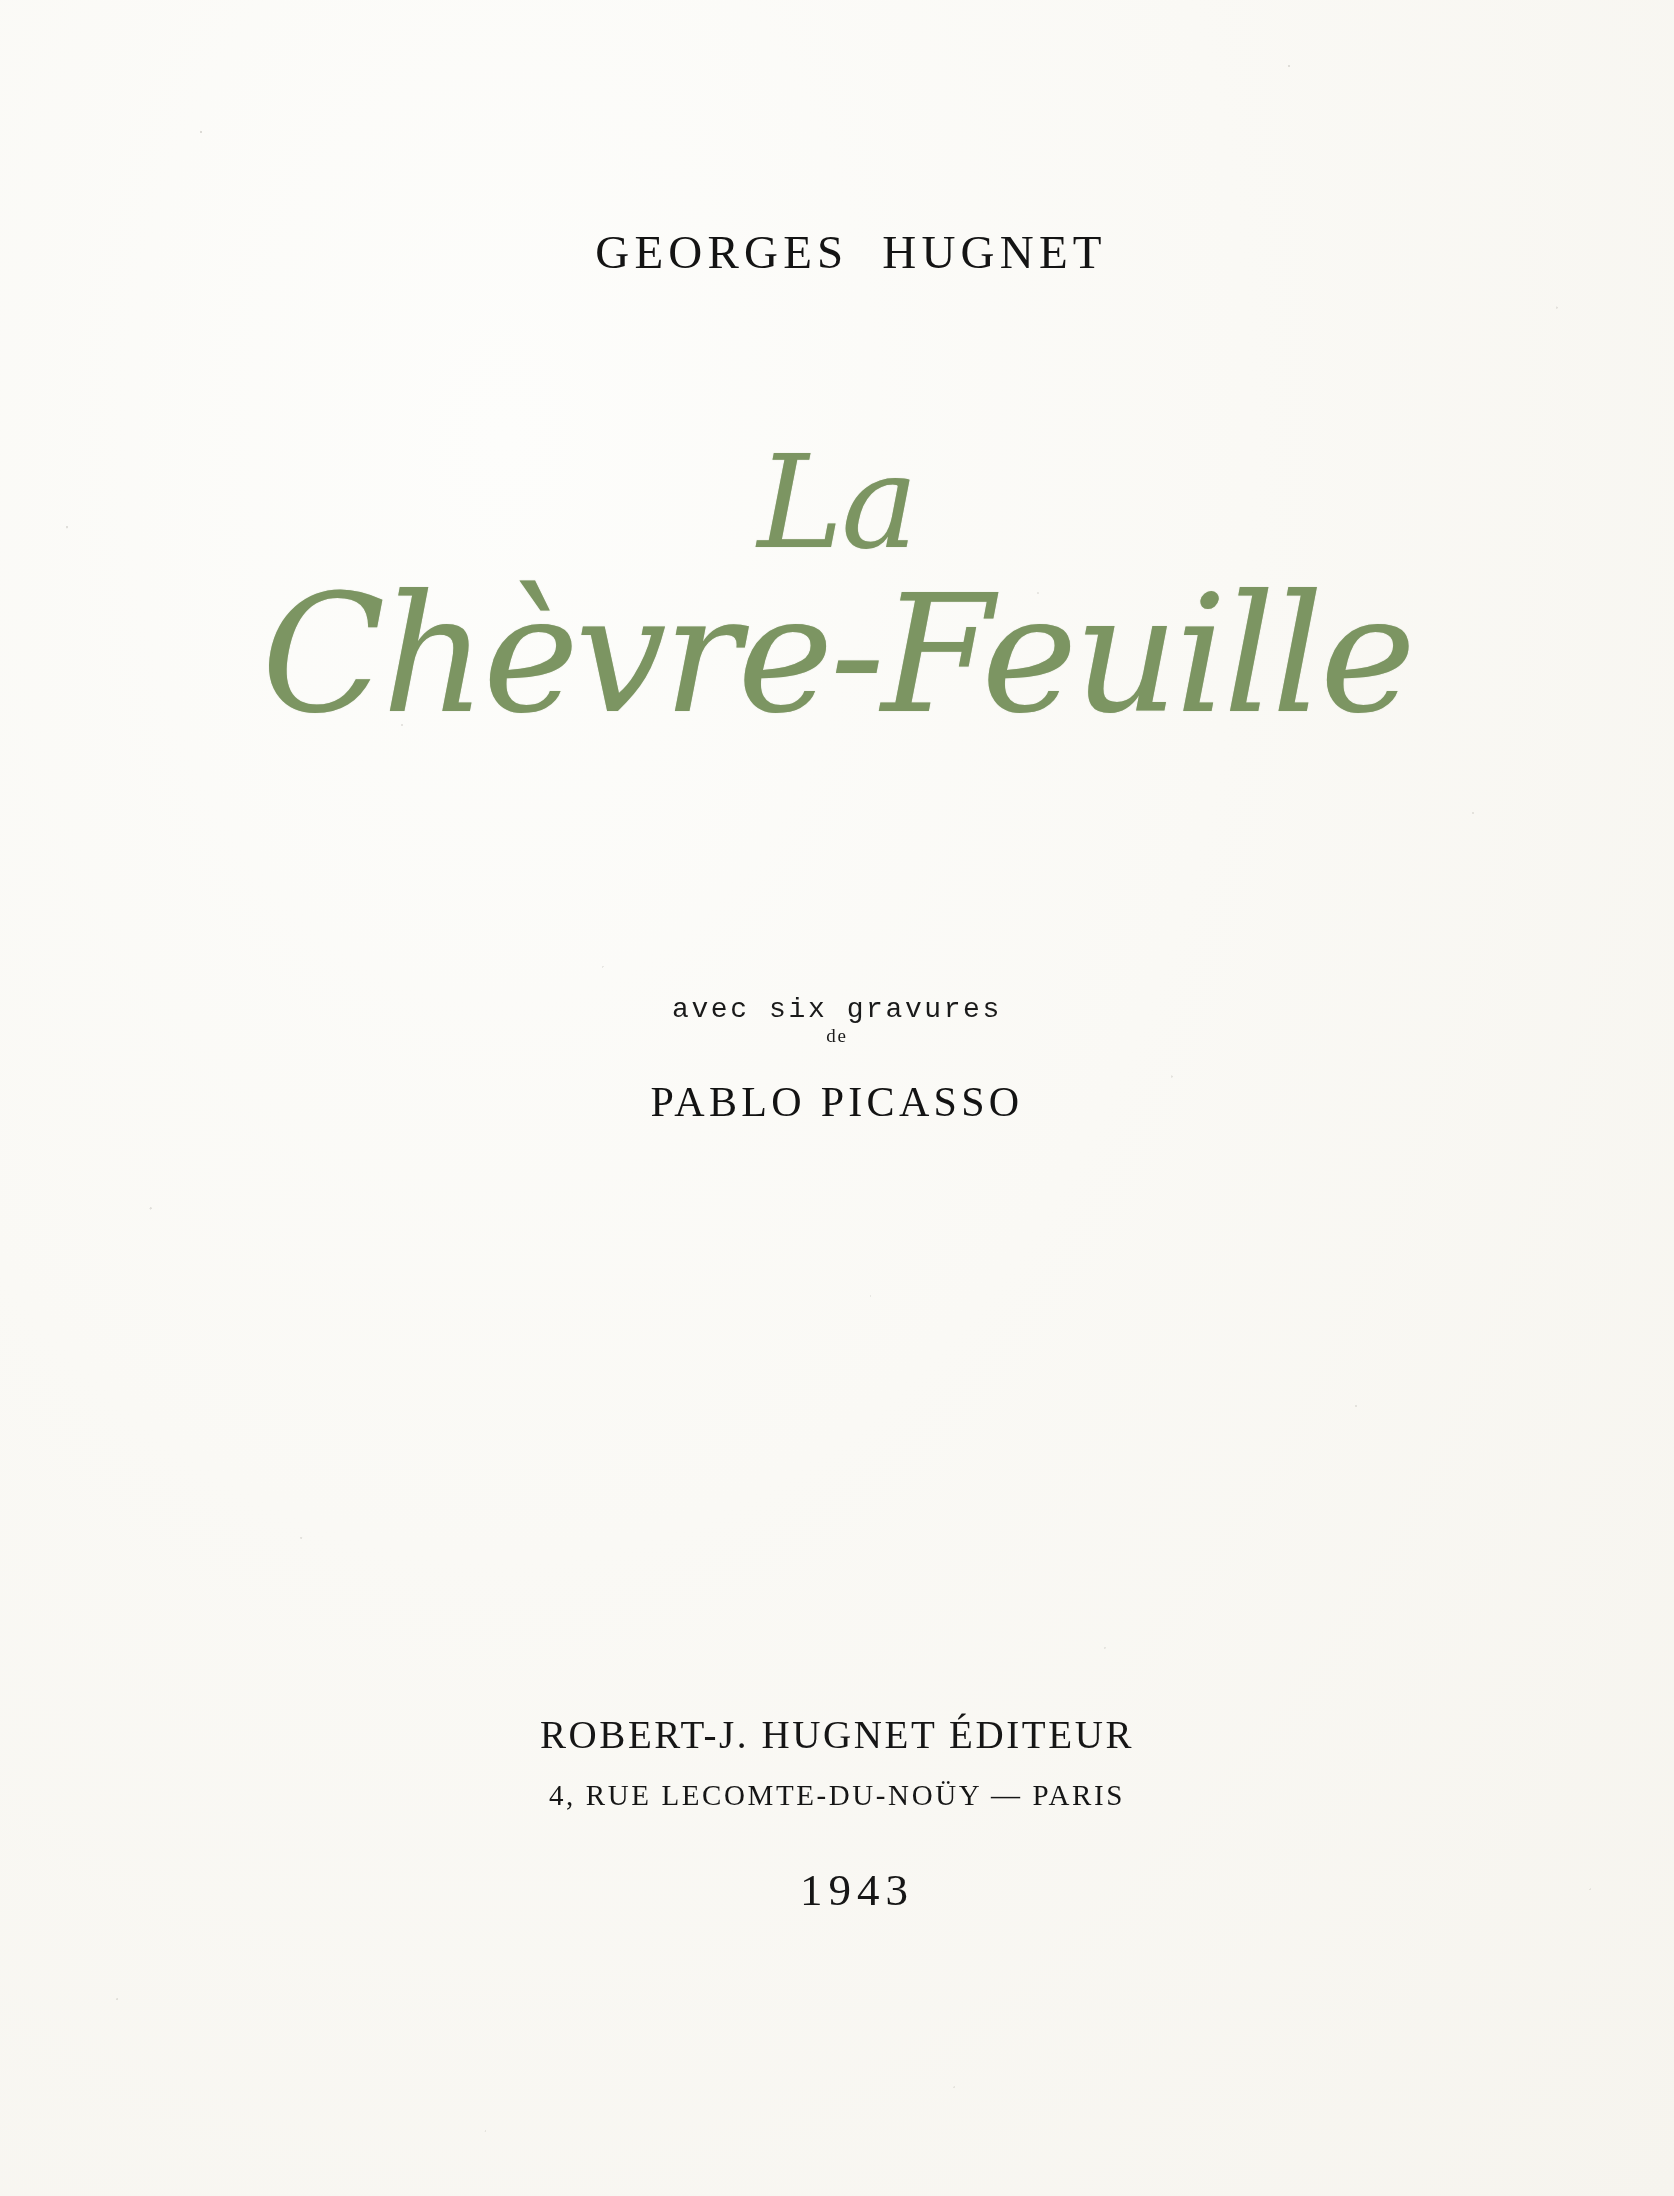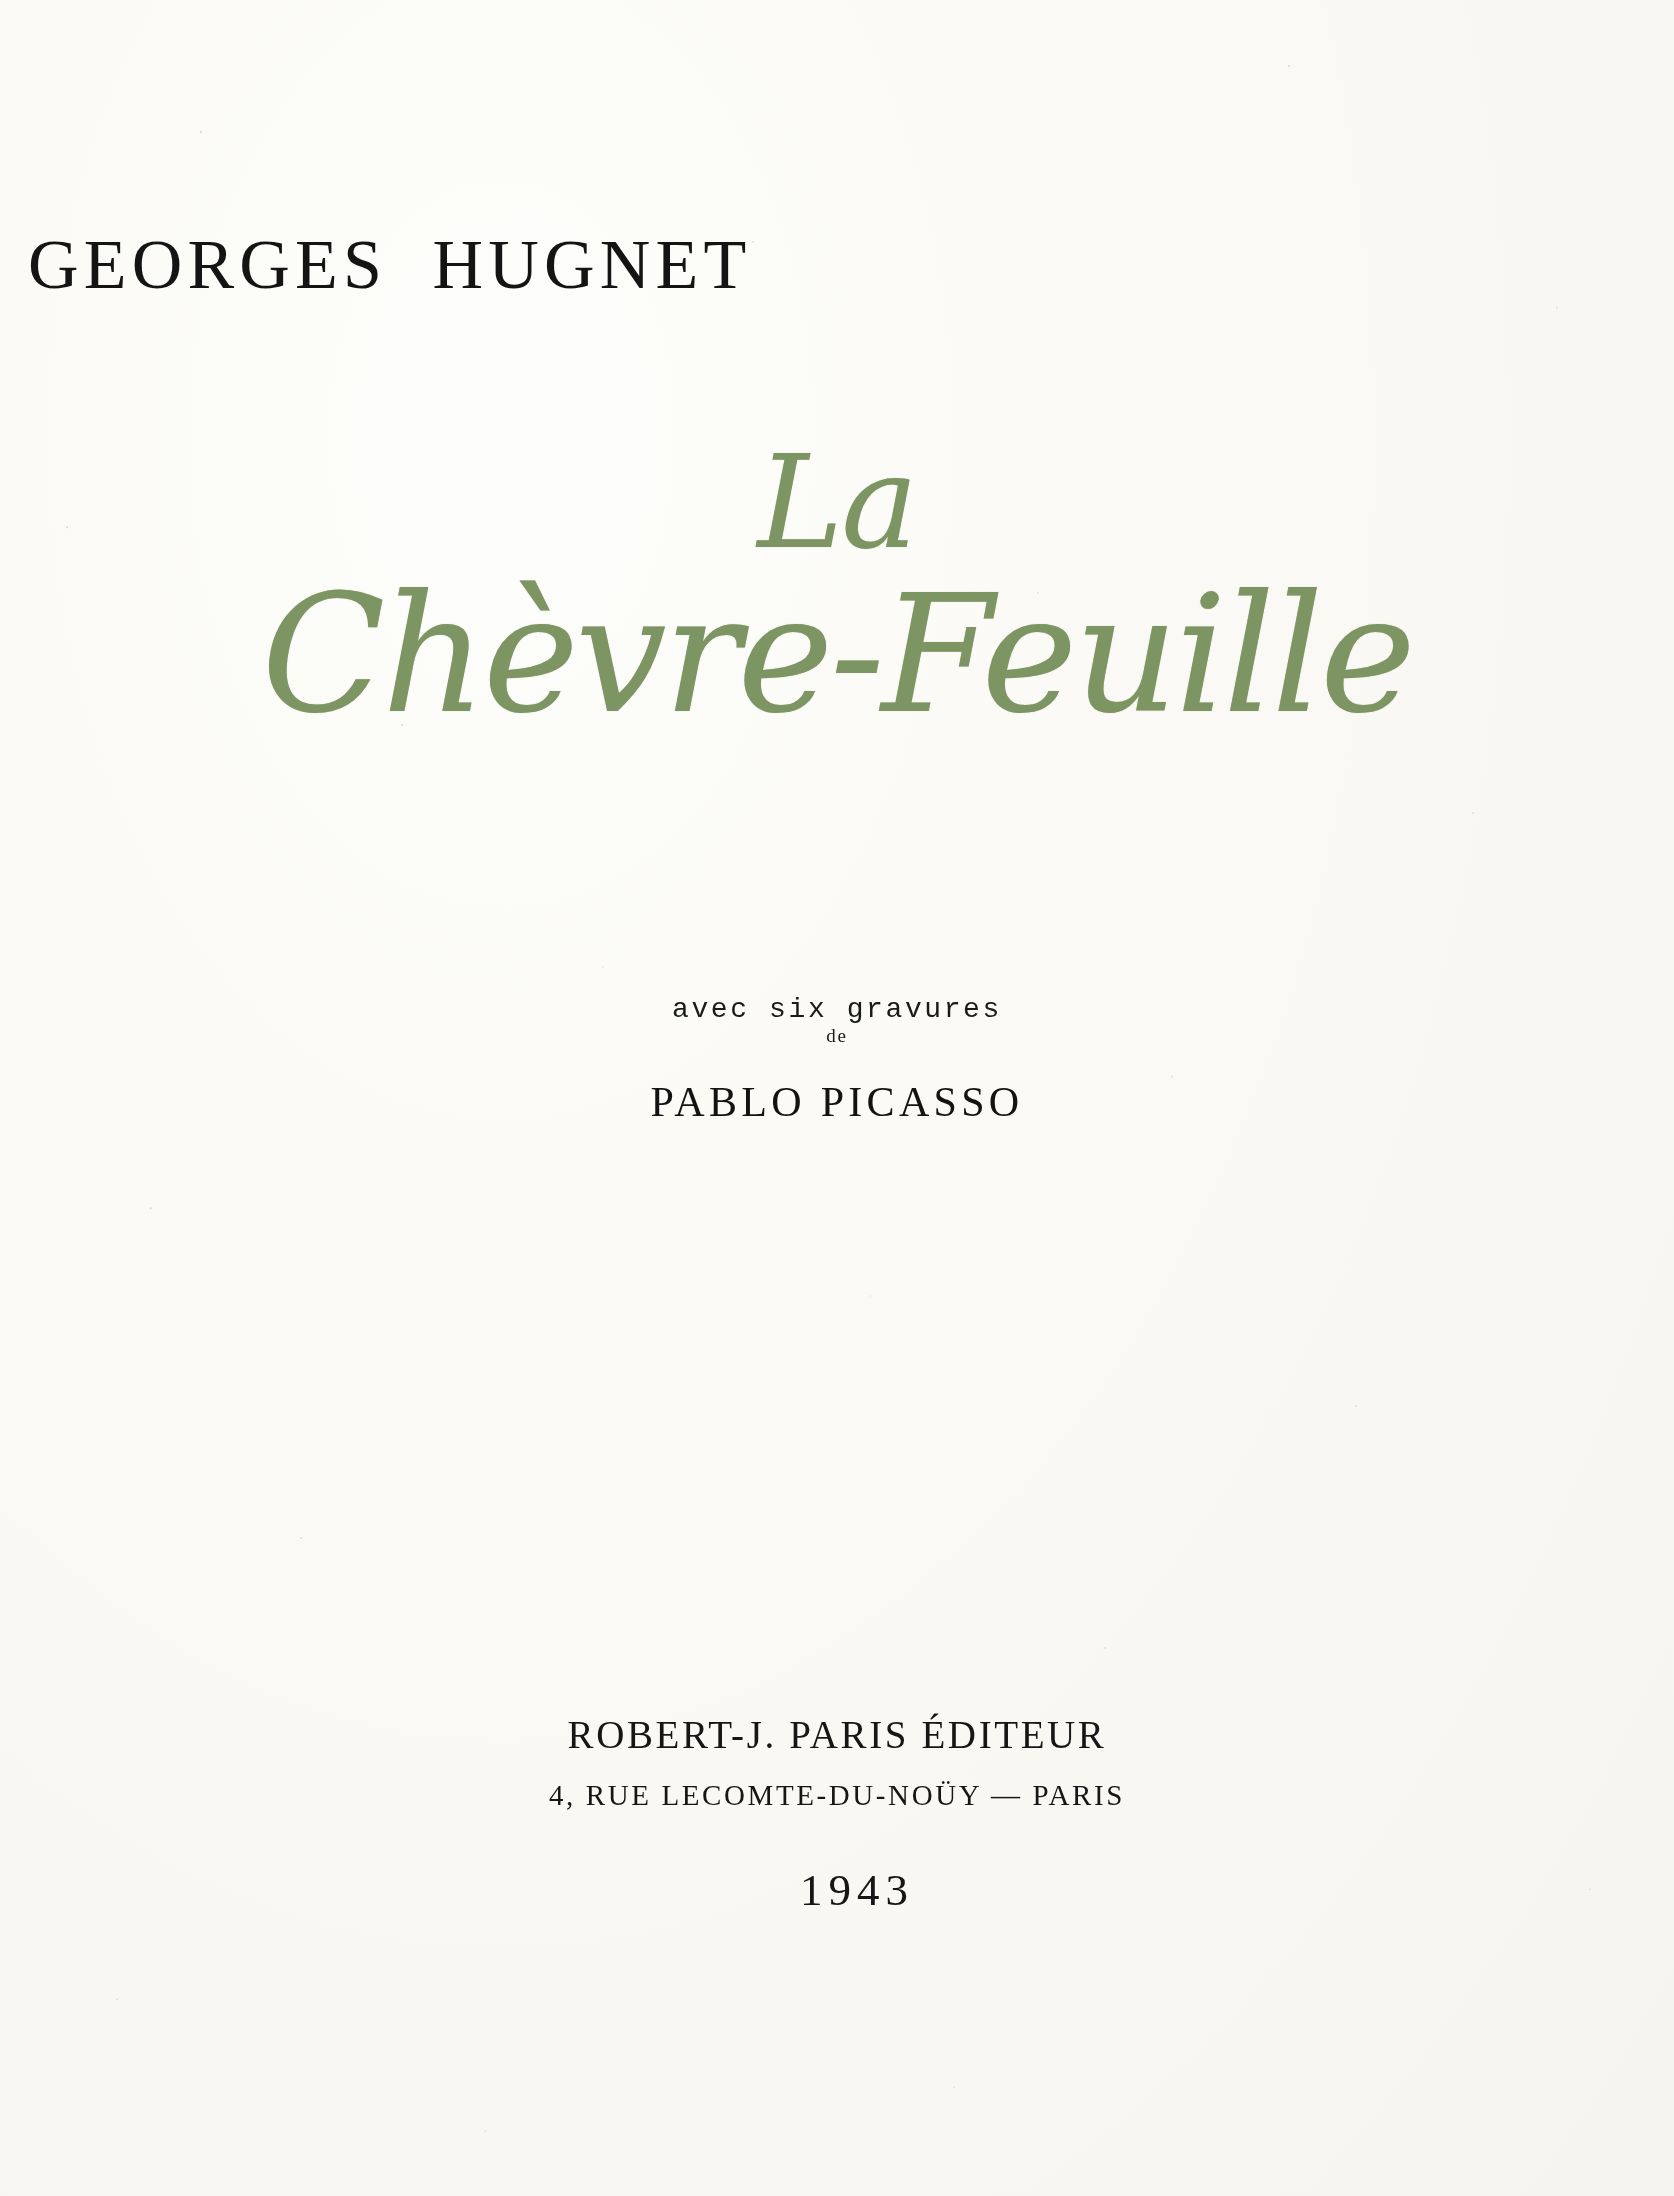--- a/index.html
+++ b/index.html
@@ -57,22 +57,23 @@
     inset: 0;
     display: block;
   }
 
   
   .author {
     position: absolute;
     top: 225px;
     left: 0;
     right: 0;
+    text-align: center;
     font-family: "Liberation Serif", serif;
-    font-size: 70px;
+    font-size: 47px;
     letter-spacing: 5.2px;
     color: #141414;
     font-variant: small-caps;
     text-transform: uppercase;
     white-space: pre;
     margin-left: 28px;
   }
 
   
   .title-block {
@@ -171,20 +172,20 @@
       <div class="title-line2">Chèvre-Feuille</div>
     </div>
 
     <div class="credits">
       <div class="credit-gravures">avec six gravures</div>
       <div class="credit-de">de</div>
       <div class="credit-artist">PABLO PICASSO</div>
     </div>
 
     <div class="imprint">
-      <div class="publisher">ROBERT-J. PARIS ÉDITEUR</div>
+      <div class="publisher">ROBERT-J. HUGNET ÉDITEUR</div>
       <div class="address">4, RUE LECOMTE-DU-NOÜY — PARIS</div>
       <div class="year">1943</div>
     </div>
 
   </div>
 </div>
 
 
 </body></html>

